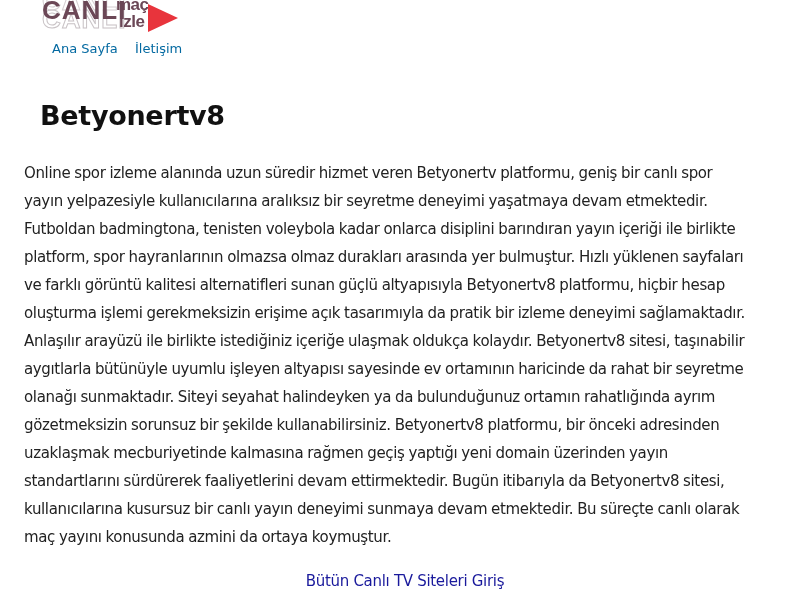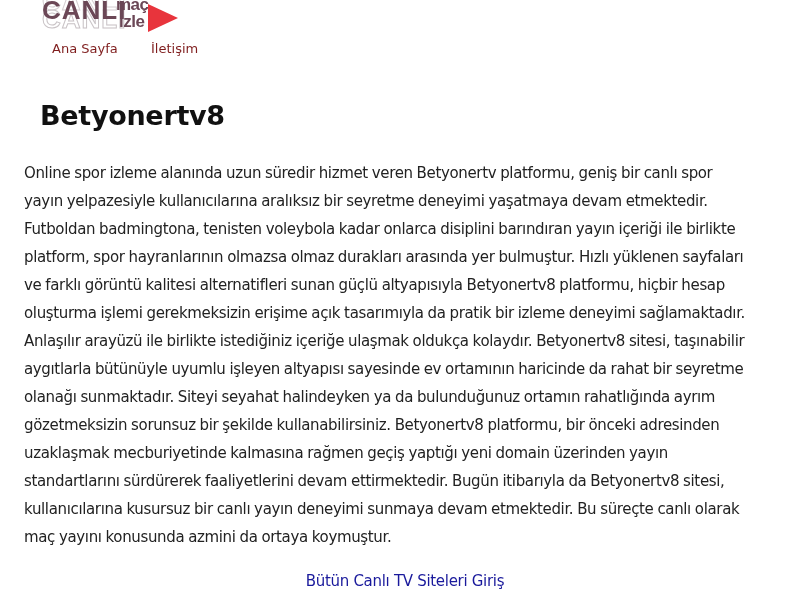--- a/index.html
+++ b/index.html
@@ -16,23 +16,23 @@
   .logo .canli { position: absolute; left: 0; top: -3px; font-family: "Liberation Sans", sans-serif;
       font-weight: 700; font-size: 26px; letter-spacing: 1px; color: #6b4756; line-height: 26px; }
   .logo .mac { position: absolute; left: 74px; top: -4px; font-family: "Liberation Sans", sans-serif;
       font-weight: 700; font-size: 17px; color: #6b4756; line-height: 17px; letter-spacing: -0.5px; }
   .logo .izle { position: absolute; left: 77px; top: 13px; font-family: "Liberation Sans", sans-serif;
       font-weight: 700; font-size: 17px; color: #6b4756; line-height: 17px; letter-spacing: -0.5px; }
   .logo .play { position: absolute; left: 106px; top: 4px; width: 0; height: 0;
       border-top: 14px solid transparent; border-bottom: 14px solid transparent;
       border-left: 30px solid #e8343c; }
   .nav { position: absolute; left: 12px; top: 41px; font-size: 13px; }
-  .nav a { color: #7f1d1d; text-decoration: none; position: absolute; white-space: nowrap; }
+  .nav a { color: #0369a1; text-decoration: none; position: absolute; white-space: nowrap; }
   .nav .n1 { left: 0; }
-  .nav .n2 { left: 99px; }
+  .nav .n2 { left: 83px; }
   h1 { position: absolute; left: 40px; top: 100px; margin: 0; font-size: 27px; font-weight: 700;
        color: #111111; font-family: "DejaVu Sans", sans-serif; letter-spacing: -0.3px; }
   .content { position: absolute; left: 24px; top: 159px; width: 725px; font-size: 15px;
        line-height: 28px; color: #222222; margin: 0; letter-spacing: -0.35px; word-spacing: -0.5px; }
   .footer-link { position: absolute; left: 5px; width: 800px; top: 572px; text-align: center;
        font-size: 15px; }
   .footer-link a { color: #1a1a9c; text-decoration: none; letter-spacing: -0.3px; }
 </style>
 </head>
 <body>

